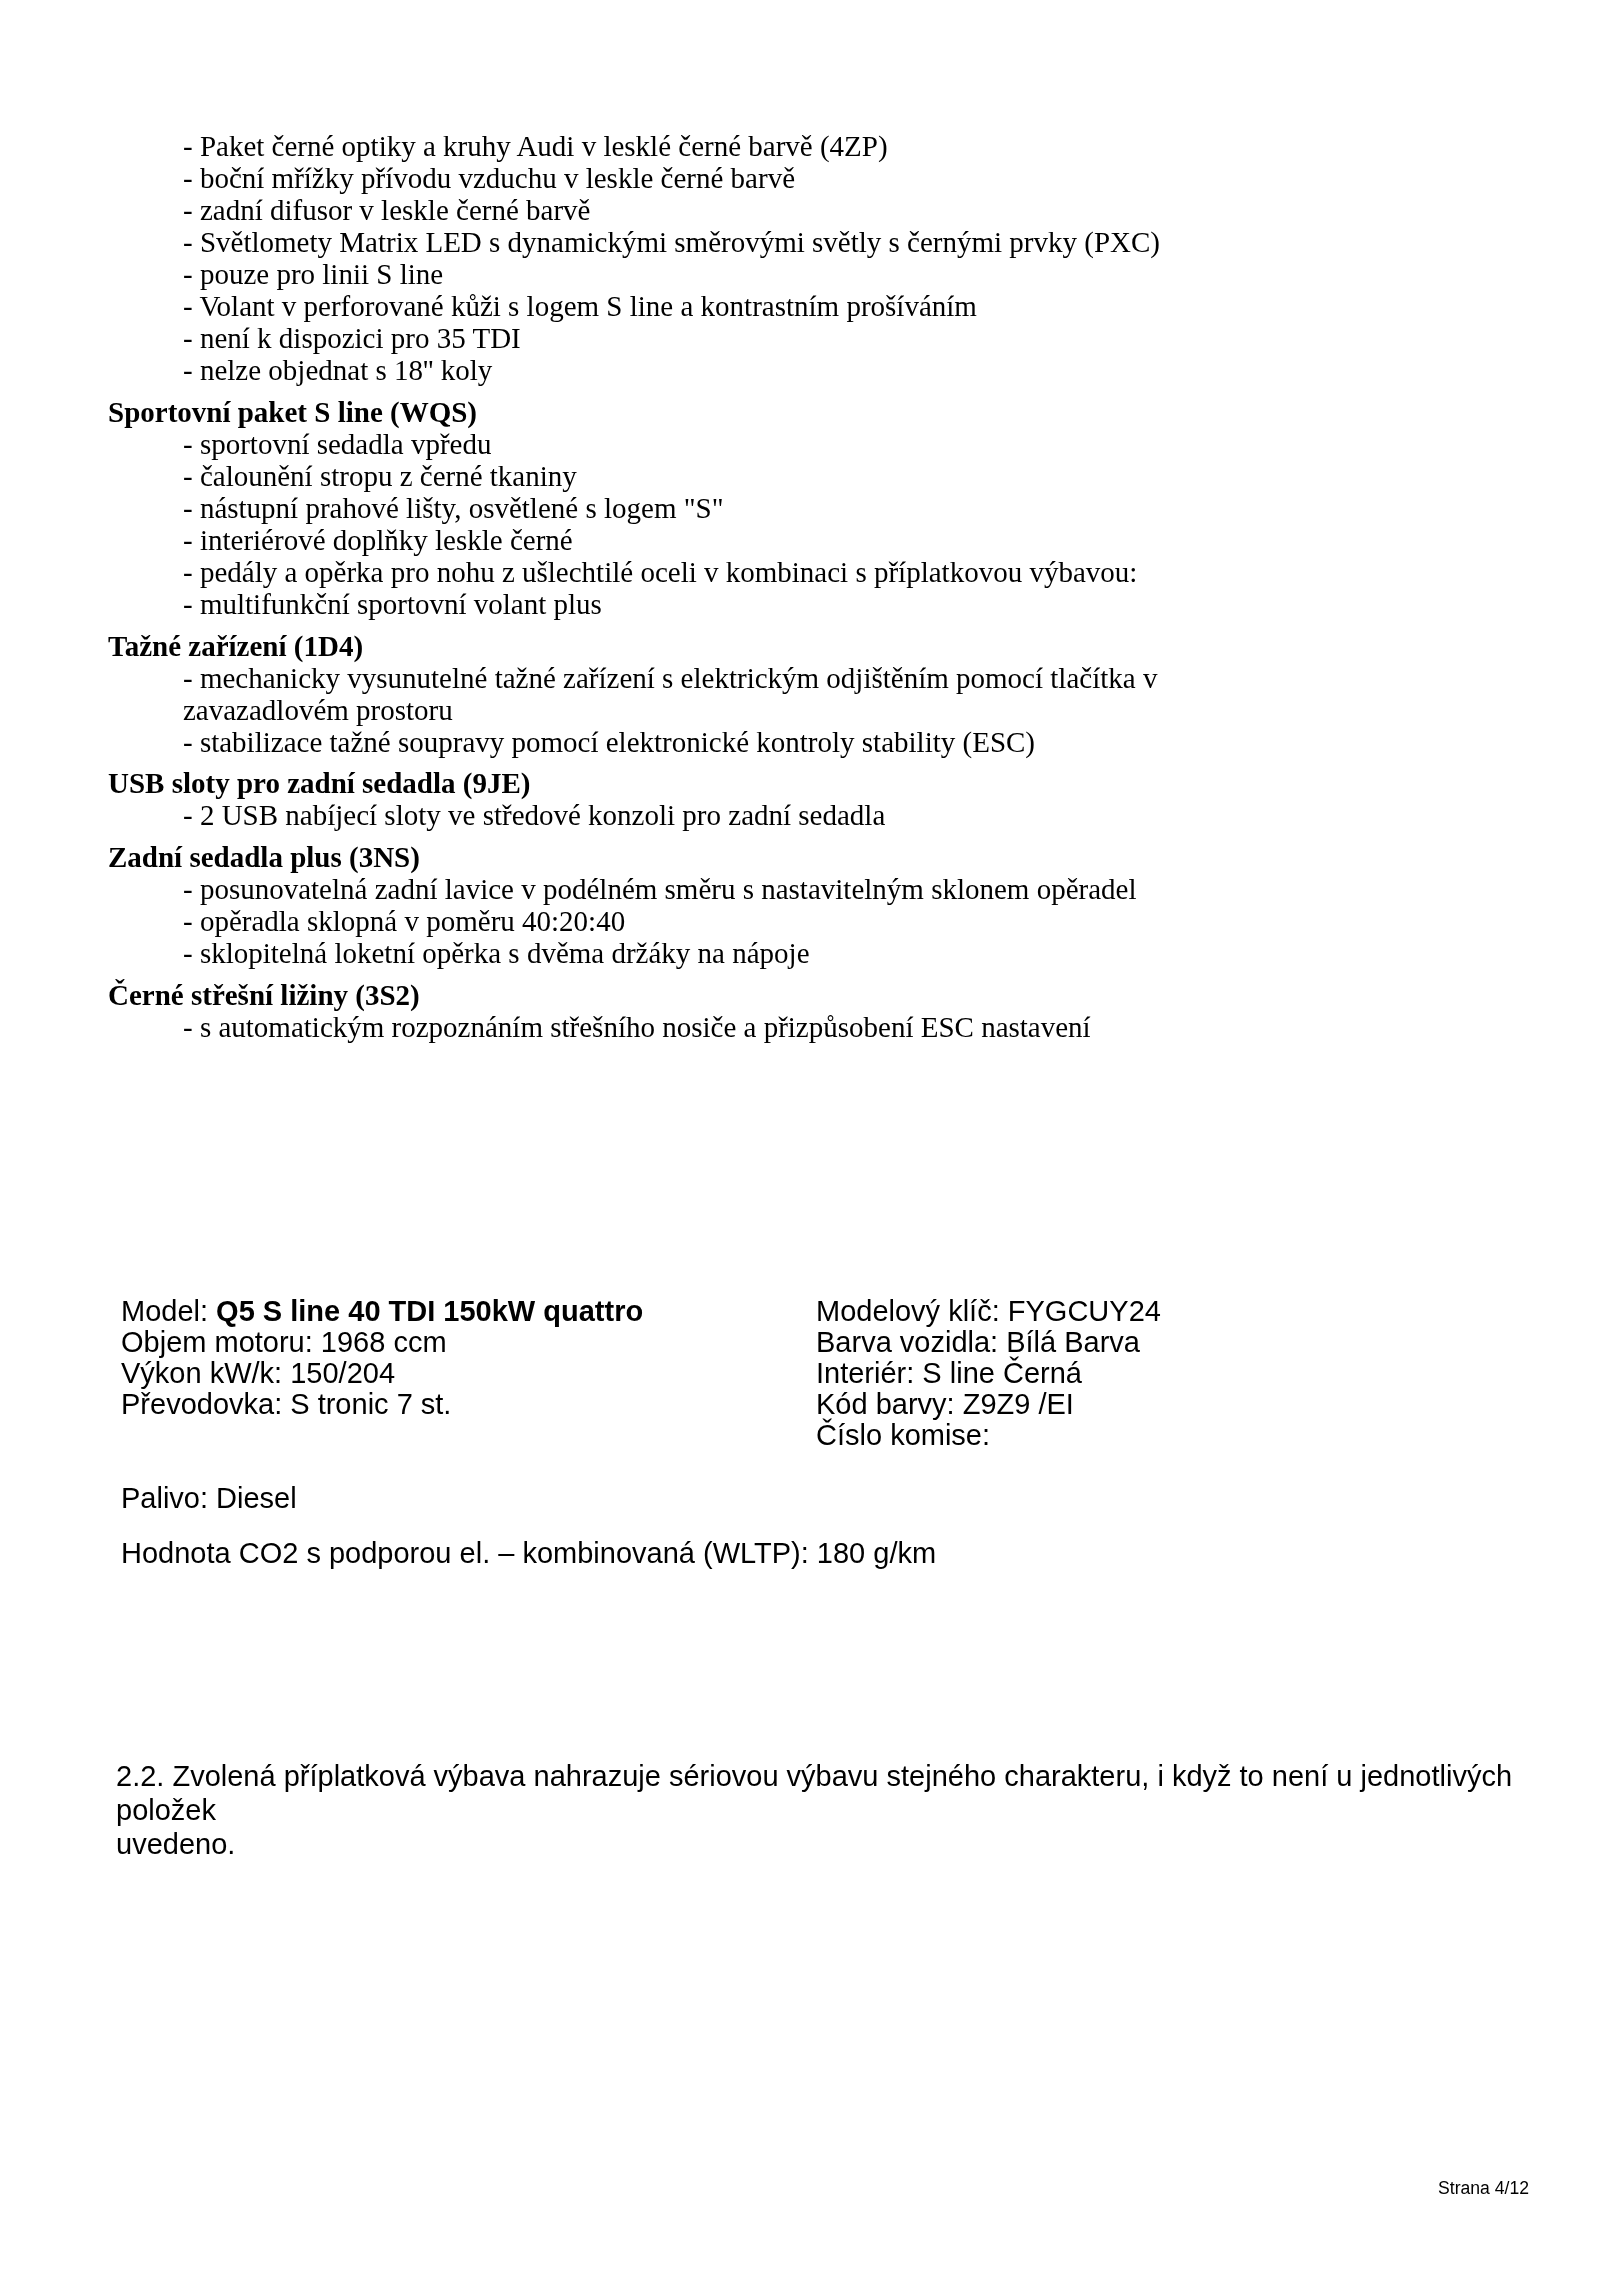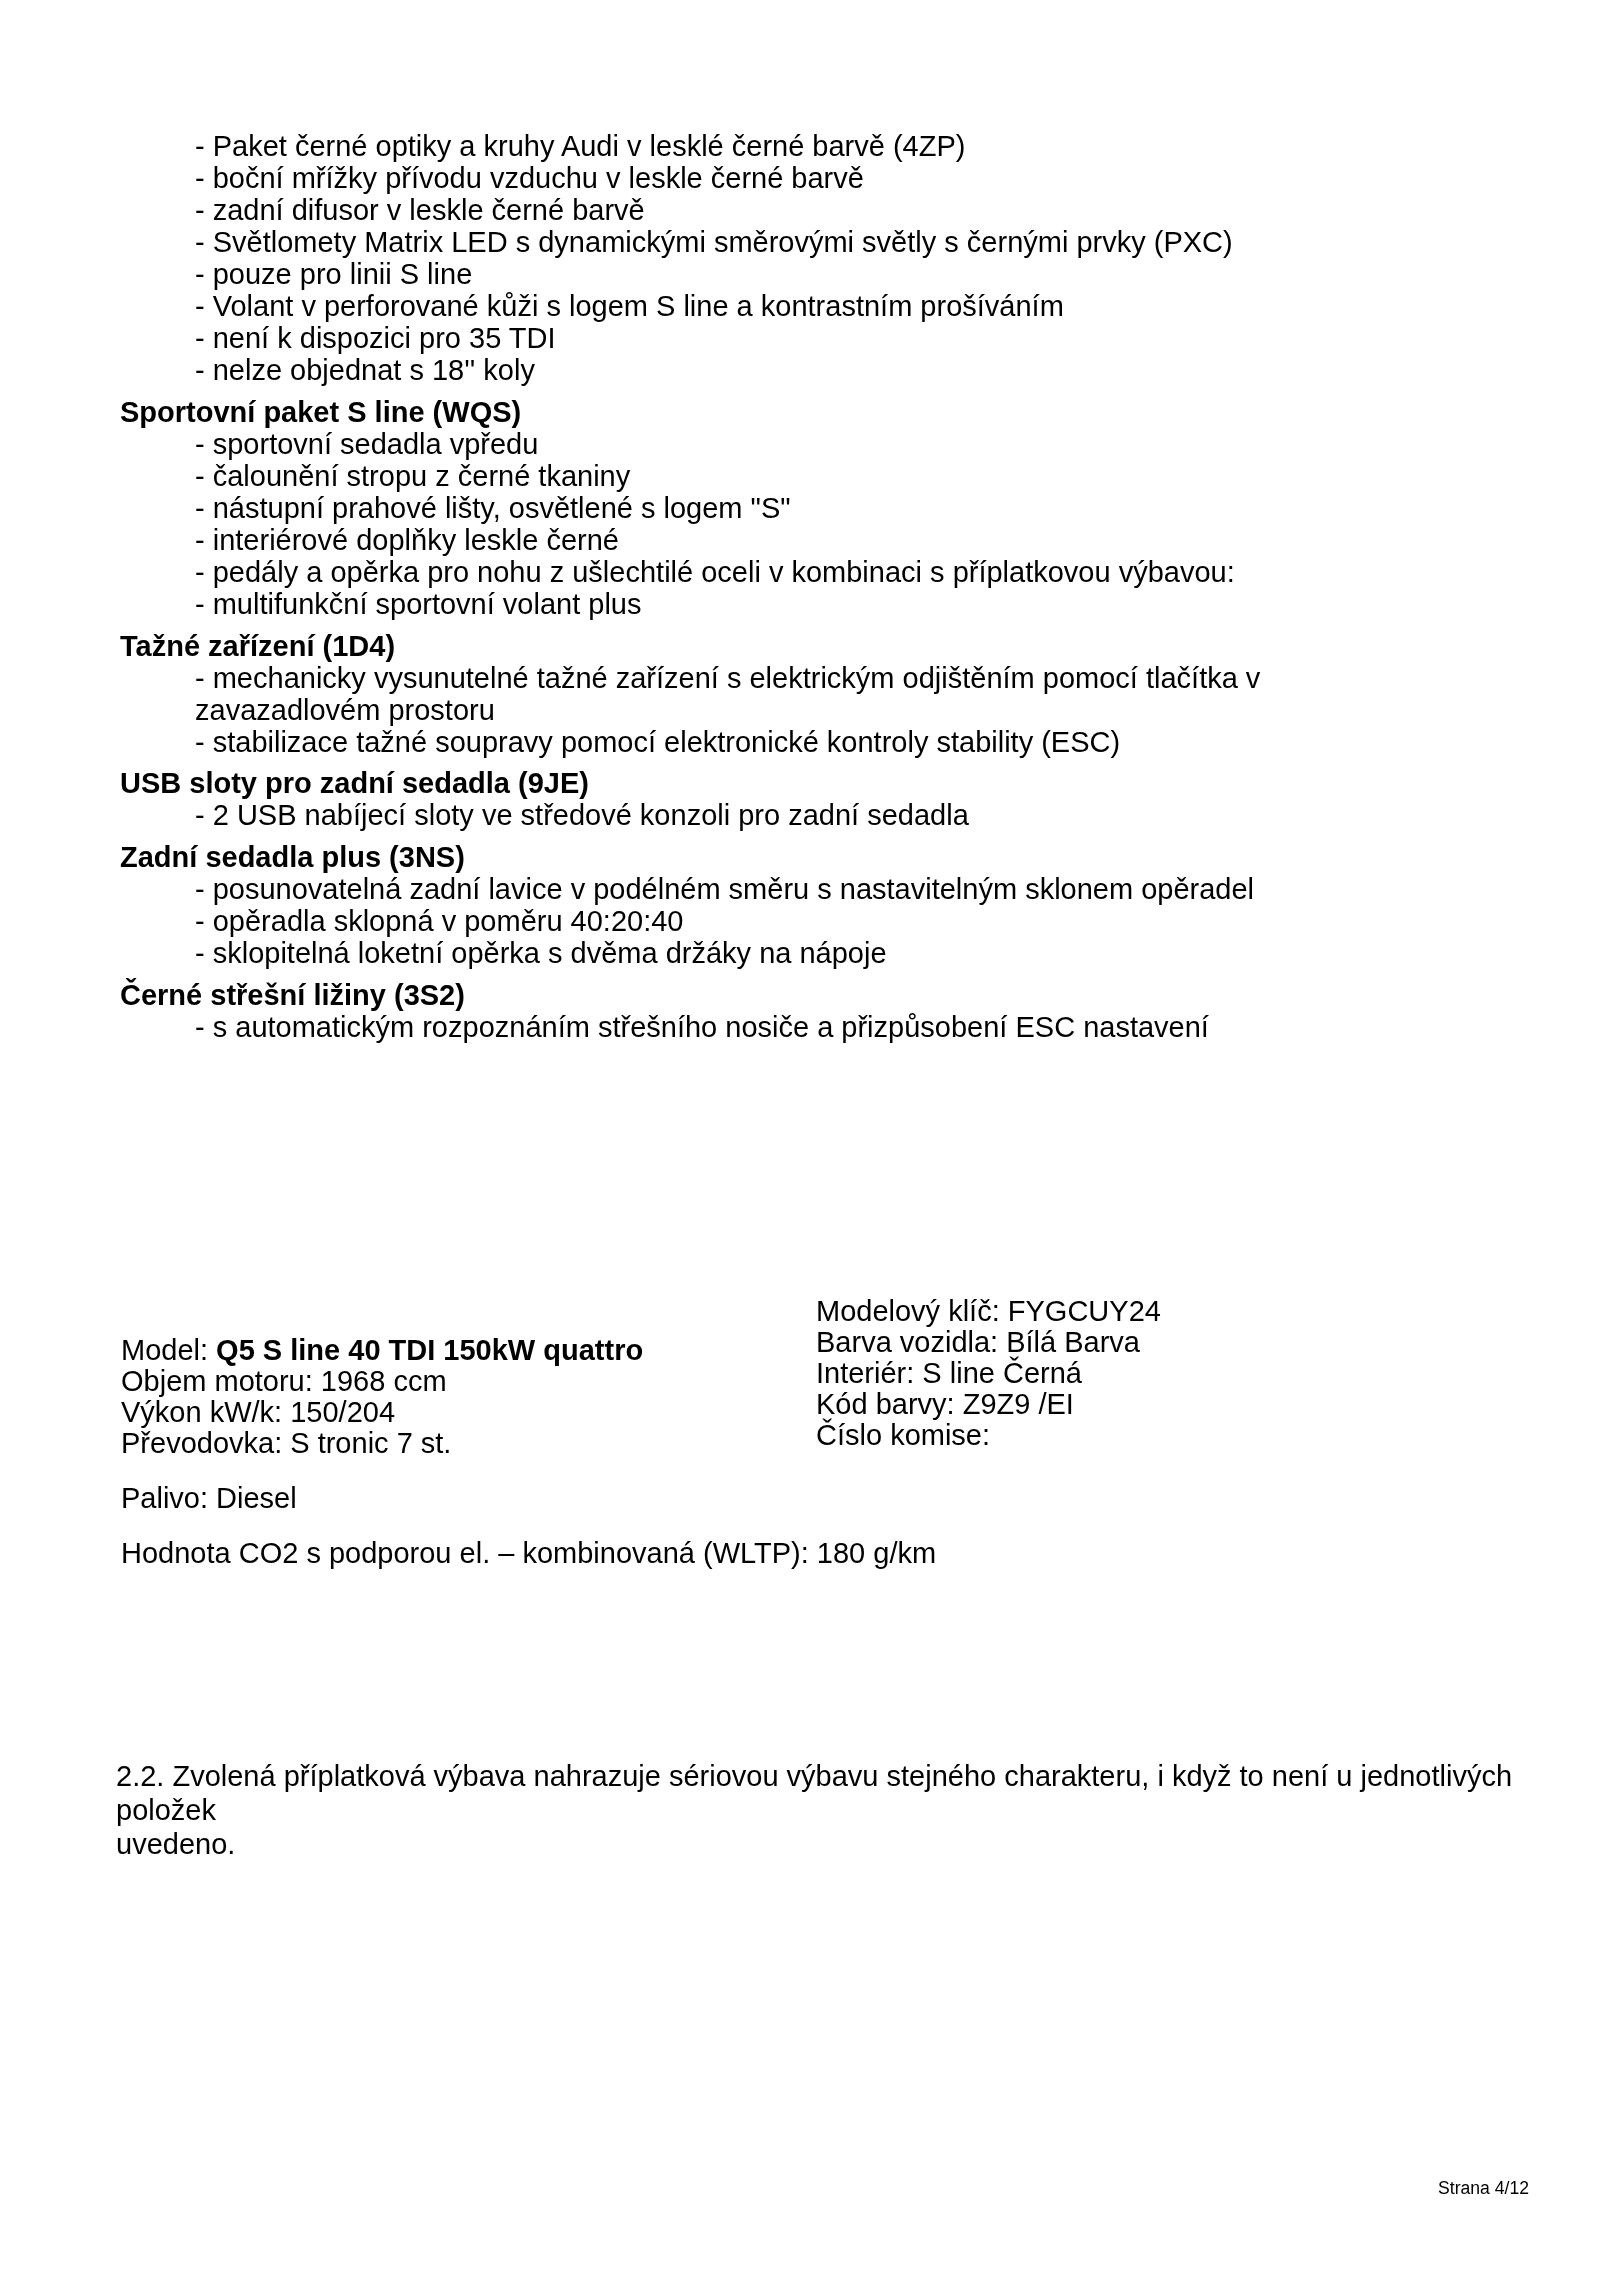--- a/index.html
+++ b/index.html
@@ -7,25 +7,25 @@
     position: relative;
     width: 1621px;
     height: 2293px;
     background: #ffffff;
     color: #000000;
     font-family: "Liberation Sans", sans-serif;
     font-size: 29px;
     line-height: 32px;
     overflow: hidden;
   }
-  .equip { position: absolute; left: 120px; top: 130px; width: 1411px; }
+  .equip { position: absolute; left: 108px; top: 130px; width: 1411px; font-family: Liberation Serif, serif; }
   .sec-heading { font-weight: bold; margin-top: 9.8px; }
   .item { margin-left: 75px; white-space: pre-line; }
   .specs { position: absolute; left: 121px; top: 1296px; width: 1402px; line-height: 31px; }
-  .spec-left { position: relative; margin-top: 39px; }
+  .spec-left { position: relative; }
   .spec-right { position: absolute; left: 695px; top: 0; }
   .model-value { font-weight: bold; }
   .fuel { position: absolute; left: 121px; top: 1482px; text-align: right; }
   .consumption { position: absolute; left: 121px; top: 1537px; line-height: 32px; }
   .note { position: absolute; left: 116px; top: 1759px; width: 1407px; line-height: 34px; white-space: pre-line; }
   .footer { position: absolute; top: 2179px; right: 92px; font-size: 17.6px; line-height: 19.6px; }
 </style>
 </head>
 <body>
 

